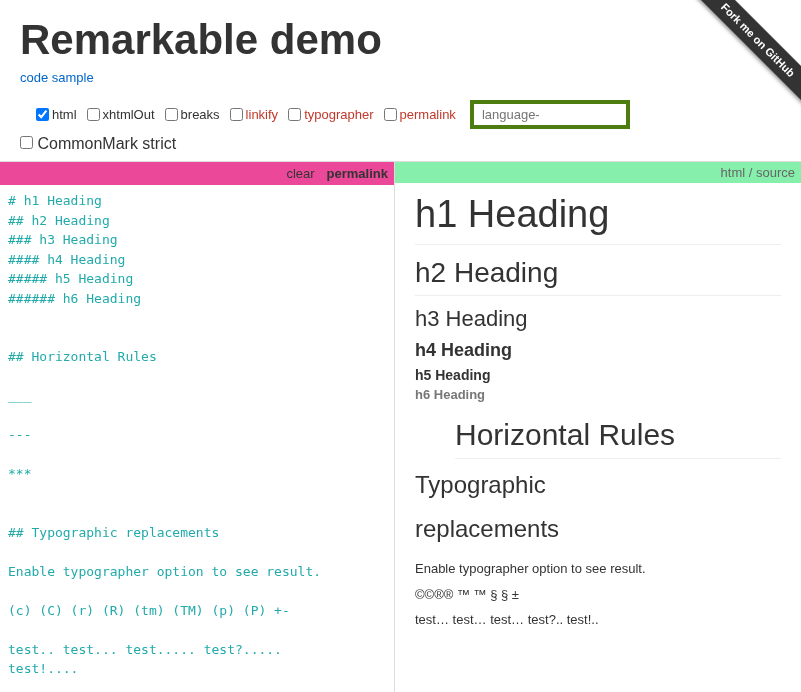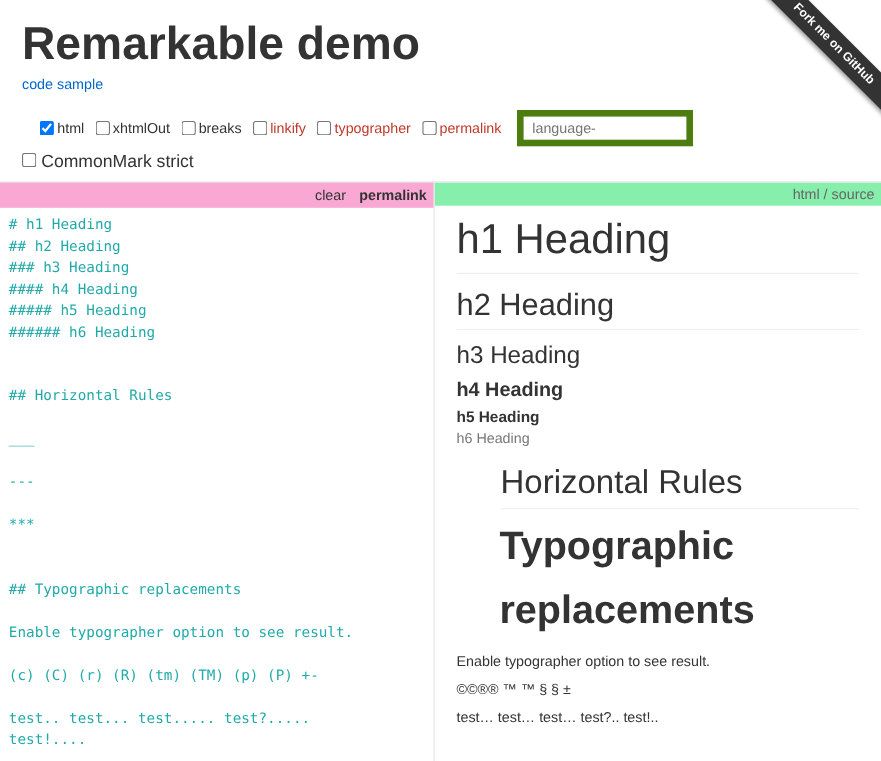--- a/index.html
+++ b/index.html
@@ -70,21 +70,21 @@
       cursor: pointer;
       margin-right: 6px;
     }
     .toolbar input[type="checkbox"] {
       margin-right: 3px;
     }
     .toolbar label.red-check { color: #c0392b; }
     .toolbar label.red-check input { accent-color: #c0392b; }
 
     .language-input {
-      border: 6px solid #4d7c0f;
+      border: 4px solid #4d7c0f;
       padding: 3px 8px;
       font-size: 13px;
       width: 160px;
       margin-left: 4px;
       outline: none;
     }
 
     .toolbar-row2 {
       padding: 0 20px 8px 20px;
       display: flex;
@@ -102,21 +102,21 @@
       width: 395px;
       min-width: 395px;
       border-right: 1px solid #ddd;
       display: flex;
       flex-direction: column;
     }
     .left-toolbar {
       display: flex;
       justify-content: flex-end;
       align-items: center;
-      background: #f9a8d4;
+      background: #ec4899;
       padding: 3px 6px;
       gap: 8px;
       font-size: 13px;
     }
     .left-toolbar button {
       background: none;
       border: none;
       font-size: 13px;
       color: #333;
       cursor: pointer;
@@ -190,39 +190,38 @@
       margin-bottom: 6px;
     }
     .preview-area h5 {
       font-size: 14px;
       font-weight: bold;
       color: #333;
       margin-bottom: 4px;
     }
     .preview-area h6 {
       font-size: 13px;
-      font-weight: normal;
+      font-weight: bold;
       color: #777;
       margin-bottom: 8px;
     }
     .preview-area h2.horizontal-rules {
       font-size: 30px;
       font-weight: normal;
       margin-top: 16px;
       margin-bottom: 12px;
       margin-left: 40px;
     }
     .preview-area .typo-section {
       margin-top: 10px;
     }
     .preview-area .typo-section h2 {
-      font-size: 36px;
-      font-weight: bold;
+      font-size: 24px;
+      font-weight: normal;
       border-bottom: none;
-      margin-left: 39px;
     }
     .preview-area p {
       font-size: 13px;
       color: #333;
       margin-bottom: 6px;
       line-height: 1.5;
     }
 
     
     ::-webkit-scrollbar { width: 8px; }

